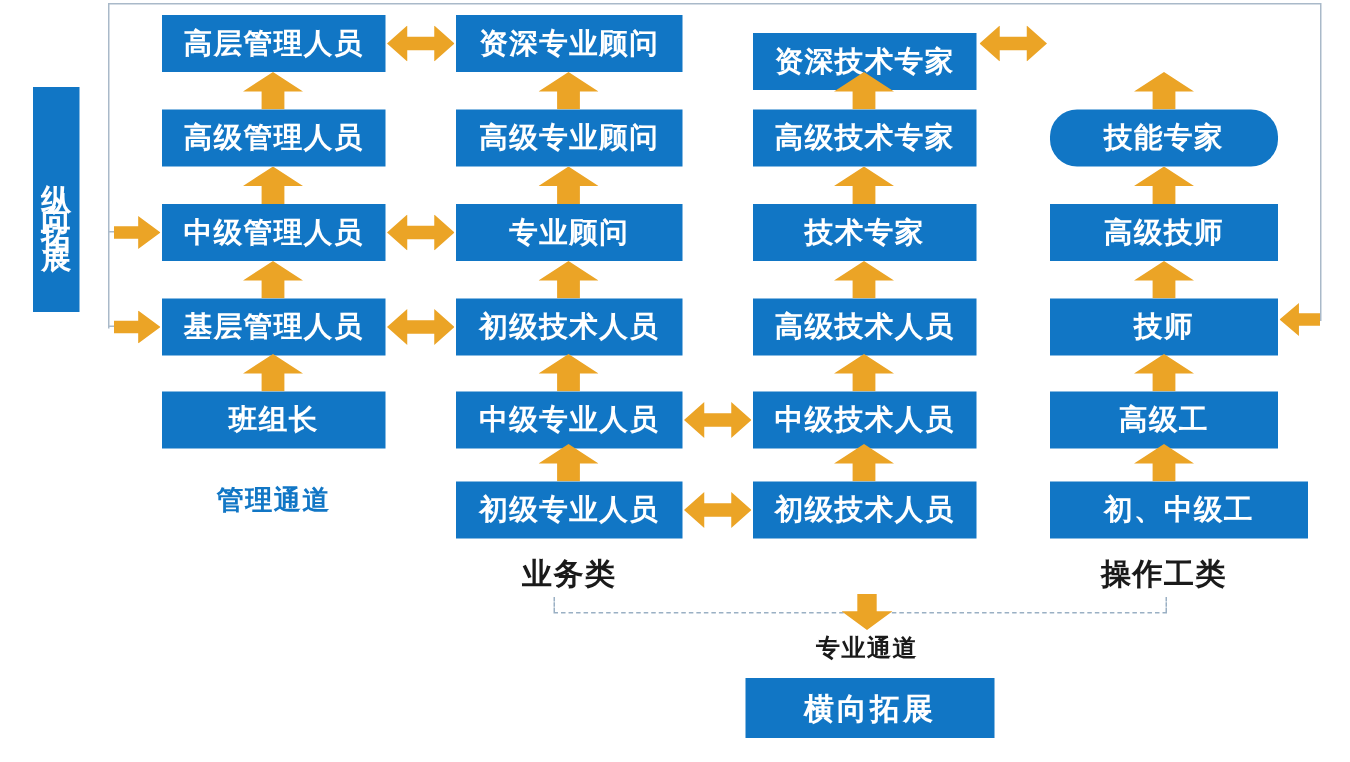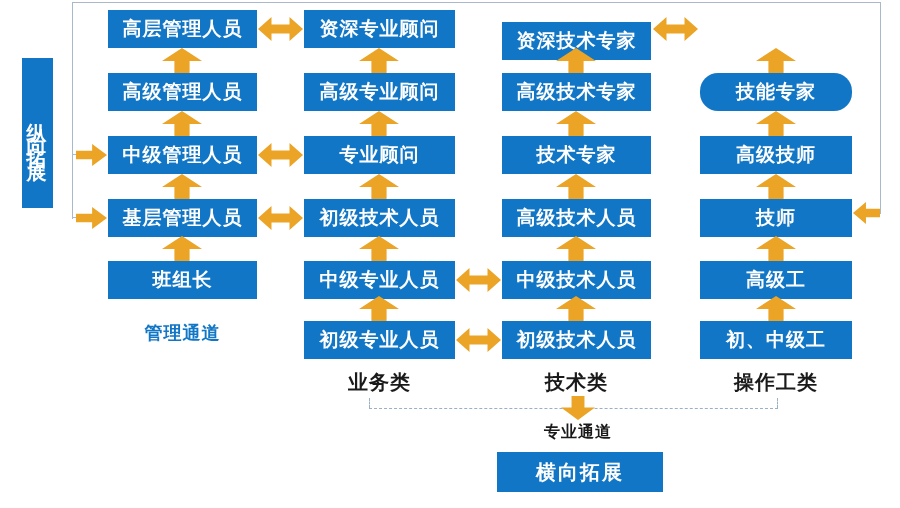--- a/index.html
+++ b/index.html
@@ -102,27 +102,26 @@
   <div class="box" style="left:502px;top:73px;width:149px;">高级技术专家</div>
   <div class="box" style="left:502px;top:136px;width:149px;">技术专家</div>
   <div class="box" style="left:502px;top:199px;width:149px;">高级技术人员</div>
   <div class="box" style="left:502px;top:261px;width:149px;">中级技术人员</div>
   <div class="box" style="left:502px;top:321px;width:149px;">初级技术人员</div>
   <div class="arrow-up" style="left:556px;top:48px;"></div>
   <div class="arrow-up" style="left:556px;top:111px;"></div>
   <div class="arrow-up" style="left:556px;top:174px;"></div>
   <div class="arrow-up" style="left:556px;top:236px;"></div>
   <div class="arrow-up" style="left:556px;top:296px;"></div>
-  <div class="cat-label" style="left:502px;width:149px;">技术类</div>
 
   <div class="box" style="left:700px;top:73px;width:152px;border-radius:18px;">技能专家</div>
   <div class="box" style="left:700px;top:136px;width:152px;">高级技师</div>
   <div class="box" style="left:700px;top:261px;width:152px;">高级工</div>
   <div class="box" style="left:700px;top:199px;width:152px;">技师</div>
-  <div class="box" style="left:700px;top:321px;width:152px;">初、中级工</div>
+  <div class="box" style="left:700px;top:321px;width:172px;">初、中级工</div>
   <div class="arrow-up" style="left:756px;top:48px;"></div>
   <div class="arrow-up" style="left:756px;top:111px;"></div>
   <div class="arrow-up" style="left:756px;top:174px;"></div>
   <div class="arrow-up" style="left:756px;top:236px;"></div>
   <div class="arrow-up" style="left:756px;top:296px;"></div>
   <div class="cat-label" style="left:700px;width:152px;">操作工类</div>
 
   <div class="arrow-lr" style="left:258px;top:17px;"></div>
   <div class="arrow-lr" style="left:653px;top:17px;"></div>
   <div class="arrow-lr" style="left:258px;top:143px;"></div>

